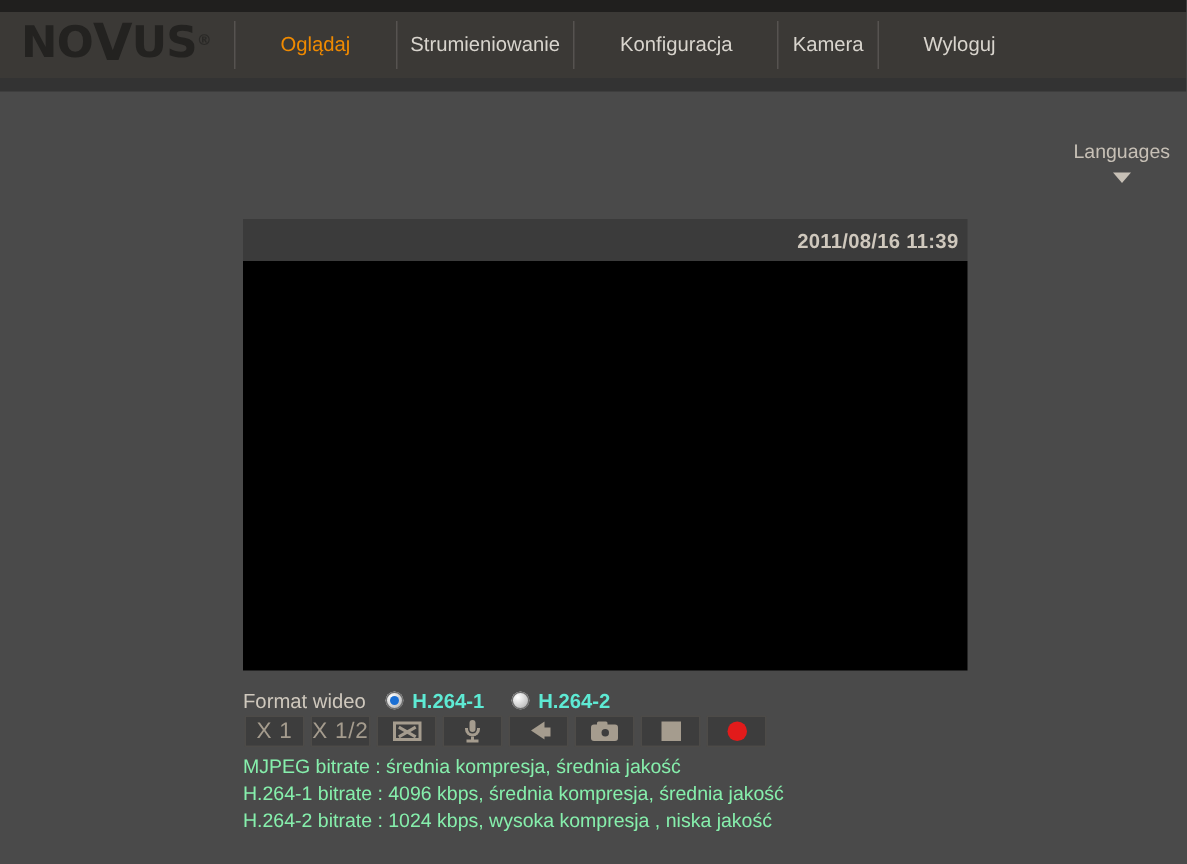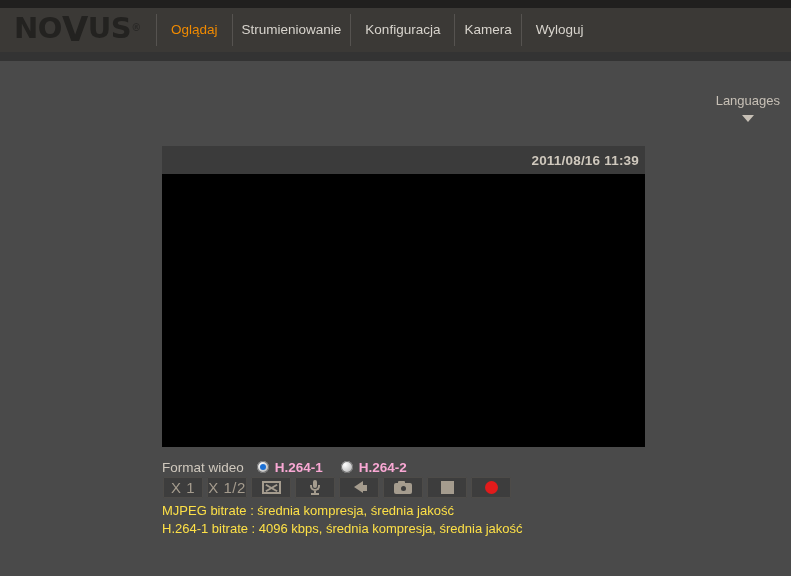--- a/index.html
+++ b/index.html
@@ -70,21 +70,21 @@
     position: absolute;
     top: 14px;
     left: 156px;
     height: 32px;
     display: flex;
     align-items: stretch;
   }
   .nav-item {
     display: flex;
     align-items: center;
-    padding: 0 14px;
+    padding: 0 30px;
     font-size: 13.5px;
     color: #d8d4cd;
     border-left: 1px solid #565350;
     white-space: nowrap;
     cursor: pointer;
     line-height: 1;
   }
   .nav-item:first-child { border-left: 1px solid #565350; }
   .nav-item.active { color: #f08a00; }
   .nav-item.tight { padding: 0 9px; }
@@ -170,21 +170,21 @@
   }
   .radio.checked::after {
     content: "";
     position: absolute;
     left: 3px; top: 3px;
     width: 6px; height: 6px;
     border-radius: 50%;
     background: #1a6fd4;
   }
   .radio-label {
-    color: #f9a8d4;
+    color: #5eead4;
     font-size: 13.5px;
     font-weight: bold;
   }
 
   
   .toolbar {
     position: absolute;
     left: 163px;
     top: 477px;
     display: flex;
@@ -290,21 +290,21 @@
   
   .bitrates {
     position: absolute;
     left: 162px;
     top: 503px;
     display: flex;
     flex-direction: column;
     gap: 2px;
   }
   .bitrate-line {
-    color: #fde047;
+    color: #86efac;
     font-size: 13px;
     line-height: 16px;
     white-space: nowrap;
   }
 </style>
 </head>
 <body>
 
 <div class="topstrip"></div>
 <div class="header"></div>
@@ -395,13 +395,14 @@
     <span class="ic-stop"></span>
   </div>
   <div class="tbtn">
     <span class="ic-rec"></span>
   </div>
 </div>
 
 <div class="bitrates">
   <div class="bitrate-line">MJPEG bitrate : średnia kompresja, średnia jakość</div>
   <div class="bitrate-line">H.264-1 bitrate : 4096 kbps, średnia kompresja, średnia jakość</div>
+  <div class="bitrate-line">H.264-2 bitrate : 1024 kbps, wysoka kompresja , niska jakość</div>
 </div>
 
 </body></html>

